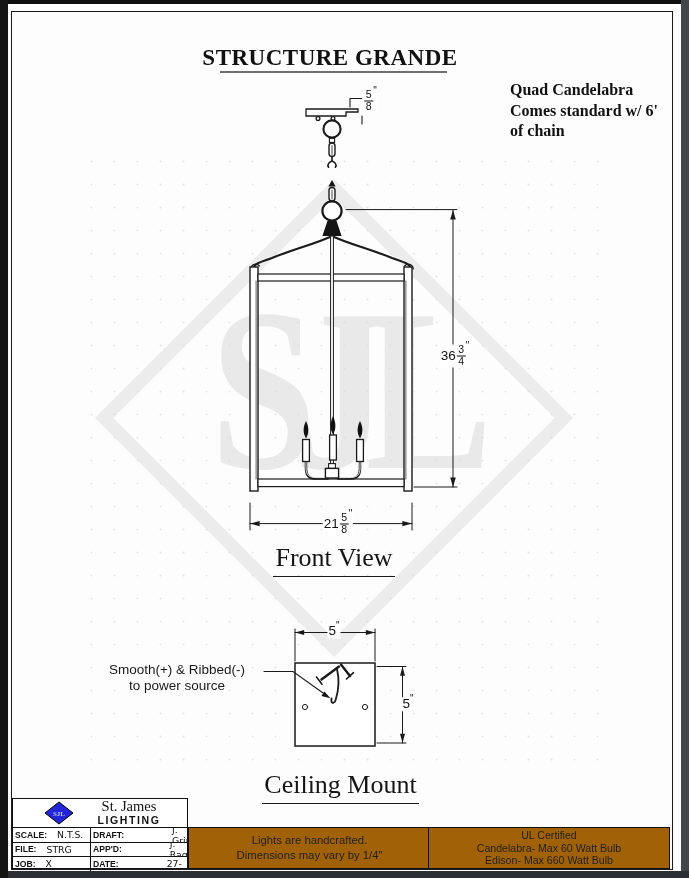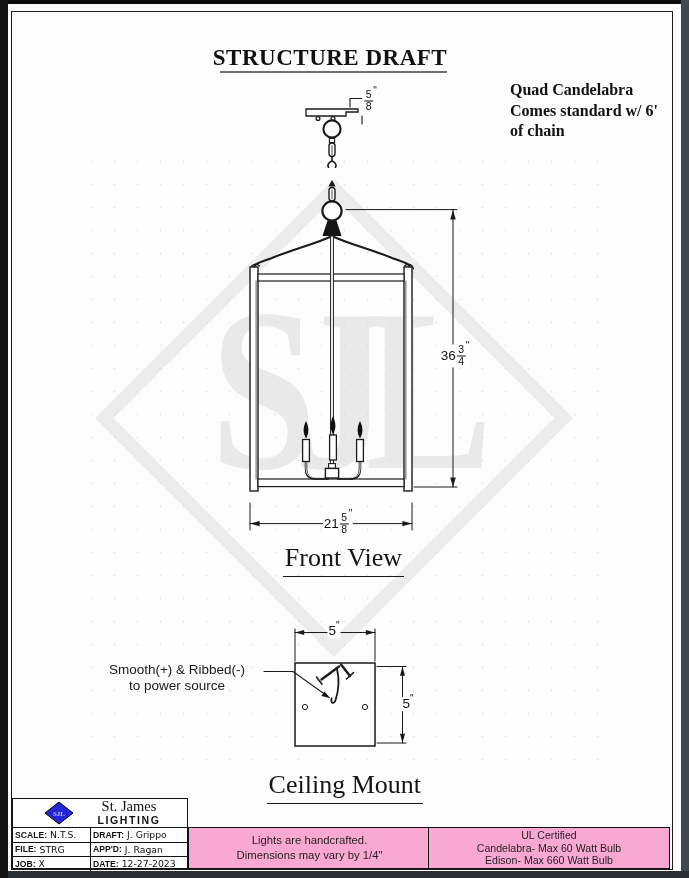--- a/index.html
+++ b/index.html
@@ -18,21 +18,21 @@
   #wm-diamond{position:absolute;left:165px;top:249px;width:338px;height:338px;
               border:13px solid #ececec;transform:rotate(45deg);z-index:0;box-sizing:border-box;}
   #wm-letters{position:absolute;left:150px;top:262px;width:380px;height:280px;z-index:0;
               font-family:"Liberation Serif",serif;font-weight:700;font-size:232px;line-height:255px;
               color:#e9e9e9;text-align:center;letter-spacing:-28px;transform:scaleX(.82);white-space:nowrap;}
   #main-title{position:absolute;left:160px;top:45px;width:340px;text-align:center;z-index:3;
               font-family:"Liberation Serif",serif;font-weight:700;font-size:23px;letter-spacing:.5px;}
   #main-title-rule{position:absolute;left:220px;top:71px;width:227px;height:2.2px;background:#6f6f6f;z-index:3;}
   #corner-note{position:absolute;left:510px;top:80px;width:175px;z-index:3;
                font-family:"Liberation Serif",serif;font-weight:700;font-size:16px;line-height:20.5px;}
-  .view-label{position:absolute;z-index:3;text-align:right;font-family:"Liberation Serif",serif;
+  .view-label{position:absolute;z-index:3;text-align:center;font-family:"Liberation Serif",serif;
               font-size:26px;color:#151515;}
   .view-label .ul{display:inline-block;border-bottom:1.6px solid #1a1a1a;padding:0 2px 3px 2px;}
   
   .dimlabel{position:absolute;transform:translate(-50%,-50%);background:#fff;z-index:4;
             display:flex;align-items:center;font-size:13.5px;line-height:1;padding:0 1px;white-space:nowrap;}
   .frac{display:inline-flex;flex-direction:column;font-size:10.5px;line-height:1.05;text-align:center;margin-left:1px;}
   .fnum{border-bottom:1.1px solid #111;padding:0 1.5px;}
   .unit{font-size:10px;align-self:flex-start;margin-top:-3px;}
   
   #annotation{position:absolute;left:92px;top:662px;width:170px;text-align:center;z-index:3;
@@ -43,40 +43,40 @@
   #tb{position:absolute;left:12px;top:798px;width:176px;height:71px;border:1px solid #111;
       box-sizing:border-box;z-index:5;background:#fff;}
   #tb-logo{position:relative;height:28px;border-bottom:1px solid #111;}
   #tb-brand{position:absolute;left:62px;top:0;width:108px;text-align:center;}
   #tb-brand-name{font-family:"Liberation Serif",serif;font-size:14.5px;line-height:15px;color:#101010;}
   #tb-brand-div{font-weight:700;font-size:10.5px;letter-spacing:1.6px;line-height:12px;}
   .tb-row{display:flex;height:13.6px;border-bottom:1px solid #111;align-items:center;}
   .tb-row:last-child{border-bottom:none;}
   .tb-cell{display:flex;align-items:center;height:100%;box-sizing:border-box;padding-left:2px;overflow:hidden;}
   .tb-cell.l{width:78px;border-right:1px solid #111;}
-  .tb-cell.r{flex:1;}
+  .tb-cell.r{flex:1;gap:38px;}
   .tb-label{font-weight:700;font-size:8.6px;}
-  .tb-value{font-size:9.3px;margin-left:3px;font-family:"DejaVu Sans",sans-serif;}
+  .tb-value{font-size:9.3px;margin-left:10px;font-family:"DejaVu Sans",sans-serif;}
   .noteblock{position:absolute;top:827px;height:42px;border:1px solid #111;box-sizing:border-box;
-             z-index:5;background:#f9a8d4;display:flex;flex-direction:column;justify-content:center;
+             z-index:5;background:#a16207;display:flex;flex-direction:column;justify-content:center;
              text-align:center;}
   #handcrafted{left:188px;width:243px;font-size:11.3px;line-height:15px;color:#1f1f1f;}
   #certification{left:428px;width:242px;font-size:10.6px;line-height:12.8px;color:#1f1f1f;}
 </style>
 </head>
 <body>
 
 <div id="stage">
 
   <div id="wm-diamond"></div>
   <div id="wm-letters">SJL</div>
   <div id="dotgrid"></div>
   <div id="page-border"></div>
 
-  <div id="main-title">STRUCTURE DRAFT</div>
+  <div id="main-title">STRUCTURE GRANDE</div>
   <div id="main-title-rule"></div>
   <div id="corner-note">
     <div>Quad Candelabra</div>
     <div>Comes standard w/ 6'</div>
     <div>of chain</div>
   </div>
 
   <svg id="linework" width="689" height="878" viewBox="0 0 689 878">
     <g stroke="#1a1a1a" fill="none" stroke-width="1.3" stroke-linecap="round">
 

